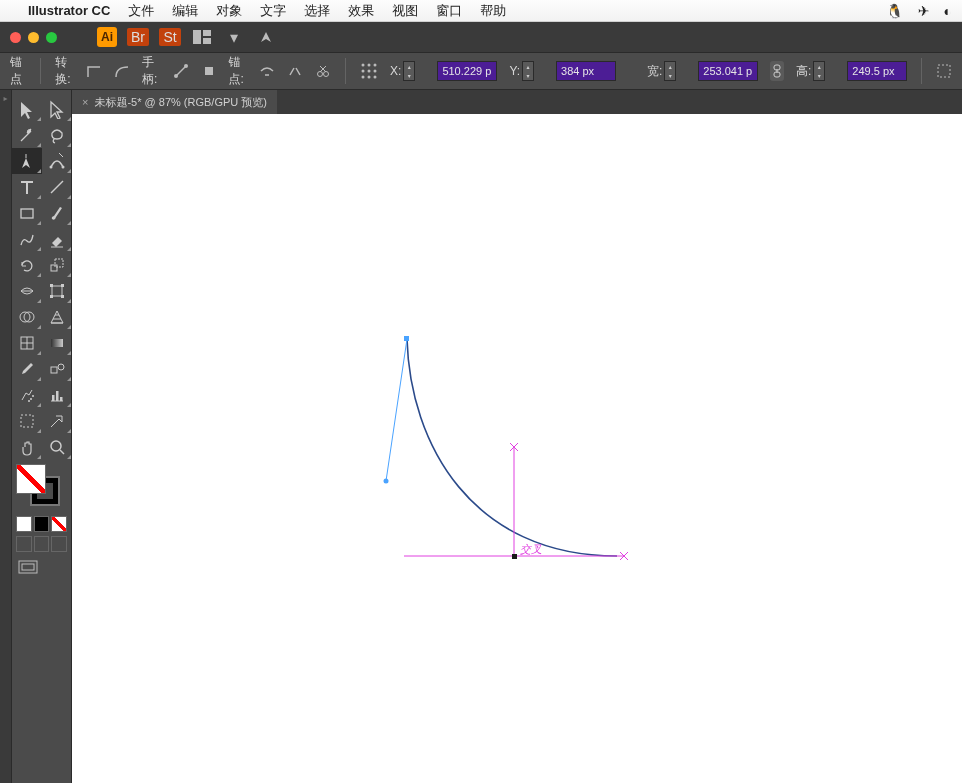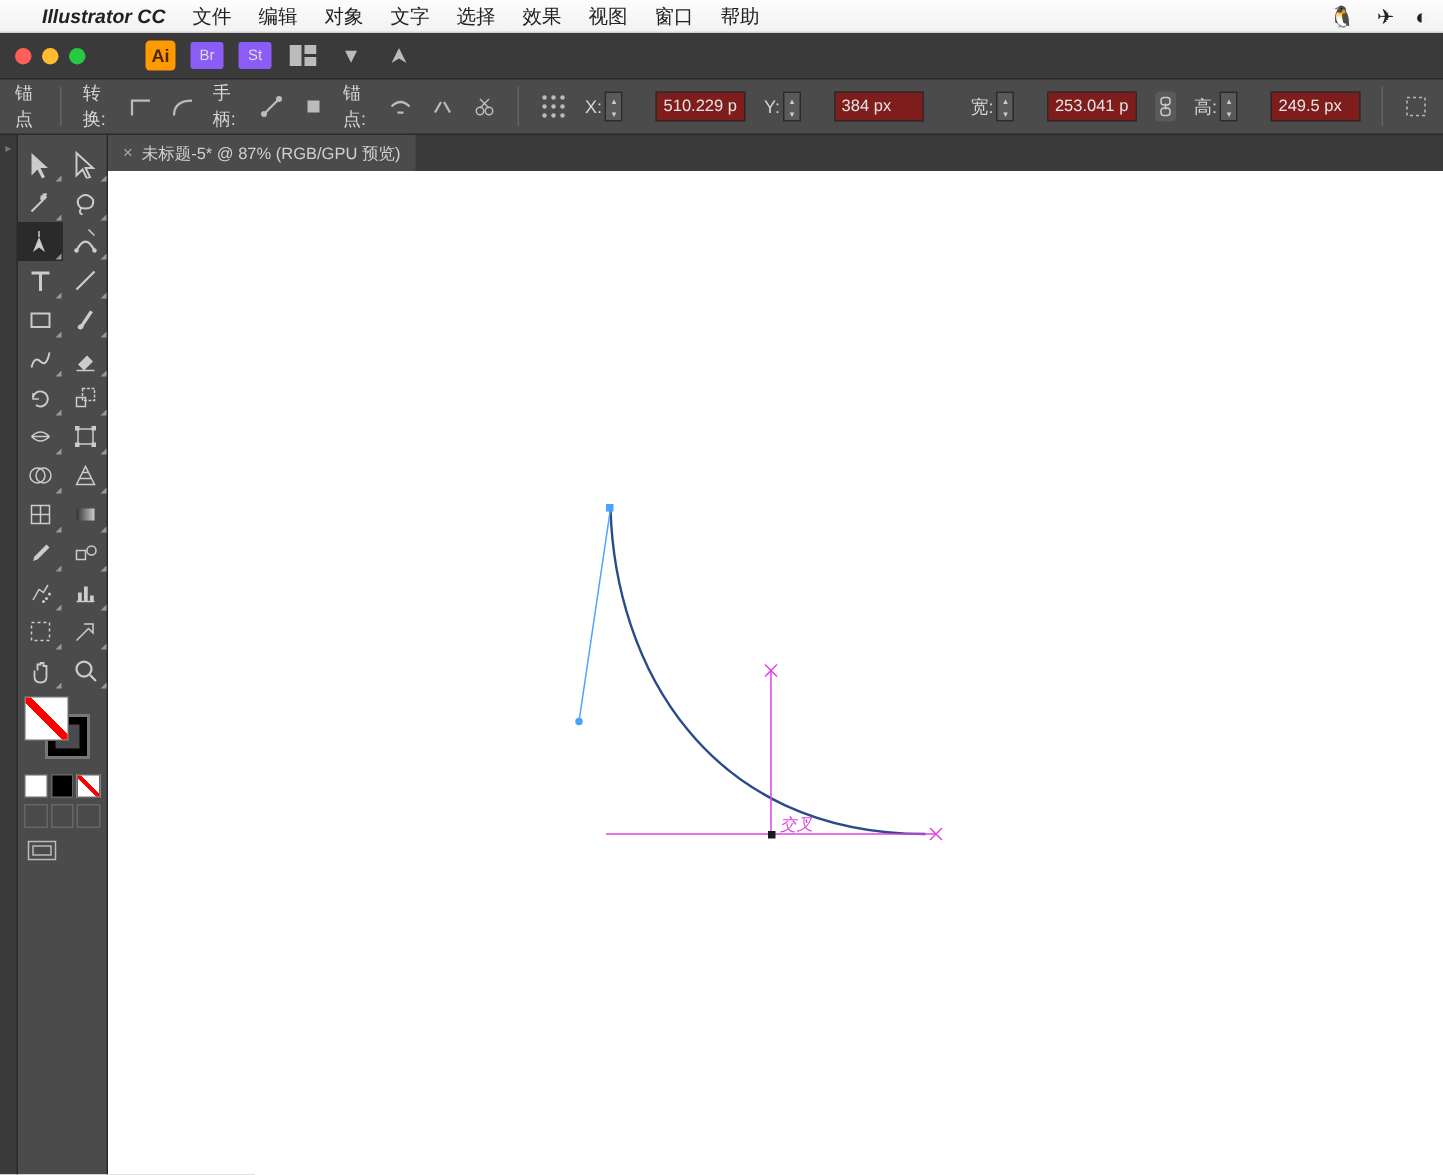--- a/index.html
+++ b/index.html
@@ -1,42 +1,42 @@
 <!DOCTYPE html>
 <html><head>
 <meta charset="utf-8">
 <style>
   * { box-sizing: border-box; margin: 0; padding: 0; font-family: -apple-system, "Helvetica Neue", Arial, sans-serif; }
   body { width: 962px; height: 783px; overflow: hidden; background: #fff; }
 
   
   .mac-menu { height: 22px; background: linear-gradient(#fdfdfd,#f2f2f2); border-bottom: 1px solid #d0d0d0; display: flex; align-items: center; font-size: 13px; color: #222; padding: 0 10px; gap: 18px; }
   .mac-menu .apple { font-size: 14px; }
-  .mac-menu .appname { font-weight: 600; font-style: italic; }
+  .mac-menu .appname { font-weight: 600; }
   .mac-menu .right { margin-left: auto; display: flex; gap: 14px; align-items: center; }
   .mac-menu .right span { font-size: 14px; }
 
   
   .app-top { height: 30px; background: #3a3a3a; display: flex; align-items: center; padding: 0 10px; gap: 10px; }
   .traffic { display: flex; gap: 7px; }
   .traffic .dot { width: 11px; height: 11px; border-radius: 50%; }
   .dot.red { background: #ff5f57; }
   .dot.yellow { background: #febc2e; }
   .dot.green { background: #28c840; }
   .ai-logo { width: 20px; height: 20px; background: #ff9a00; color: #4b2500; font-weight: bold; font-size: 12px; display:flex; align-items:center; justify-content:center; border-radius:3px; margin-left:30px;}
-  .top-ico { width:22px; height:18px; background:#8b5cf6; color:#ddd; font-size:10px; display:flex; align-items:center; justify-content:center; border-radius:2px;}
+  .top-ico { width:22px; height:18px; background:#c2410c; color:#ddd; font-size:14px; display:flex; align-items:center; justify-content:center; border-radius:2px;}
   .top-svg { width:22px; height:18px; color:#bbb; display:flex; align-items:center; justify-content:center;}
 
   
   .control-bar { height: 38px; background: #4b4b4b; border-top:1px solid #2a2a2a; border-bottom:1px solid #2a2a2a; display:flex; align-items:center; padding:0 10px; gap:12px; color:#d7d7d7; font-size:12px;}
   .cb-label { color:#d7d7d7; }
   .cb-sep { width:1px; height:26px; background:#646464; margin:0 2px;}
   .cb-ico { width:20px; height:20px; color:#b8b8b8; display:flex; align-items:center; justify-content:center;}
   .cb-field { display:flex; align-items:center; gap:2px;}
-  .cb-input { width:60px; height:20px; background:#7f1d1d; border:1px solid #2a2a2a; color:#e5e5e5; font-size:11px; padding:0 4px; text-align:left;margin-left:20px;}
+  .cb-input { width:60px; height:20px; background:#4c1d95; border:1px solid #2a2a2a; color:#e5e5e5; font-size:11px; padding:0 4px; text-align:left;margin-left:20px;}
   .cb-stepper { width:12px; height:20px; background:#5a5a5a; display:flex; flex-direction:column; border:1px solid #2a2a2a;}
   .cb-stepper div{flex:1; font-size:6px; color:#ccc; display:flex; align-items:center; justify-content:center;}
   .cb-link { width:20px; height:20px; background:#5a5a5a; border-radius:3px; display:flex; align-items:center; justify-content:center; color:#ccc;}
 
   
   .main { display:flex; height: calc(783px - 22px - 30px - 38px); }
 
   
   .gutter { width:12px; background:#3a3a3a; border-right:1px solid #2a2a2a; display:flex; justify-content:center; padding-top:4px;}
   .gutter .handle{ font-size:8px; color:#777;}

